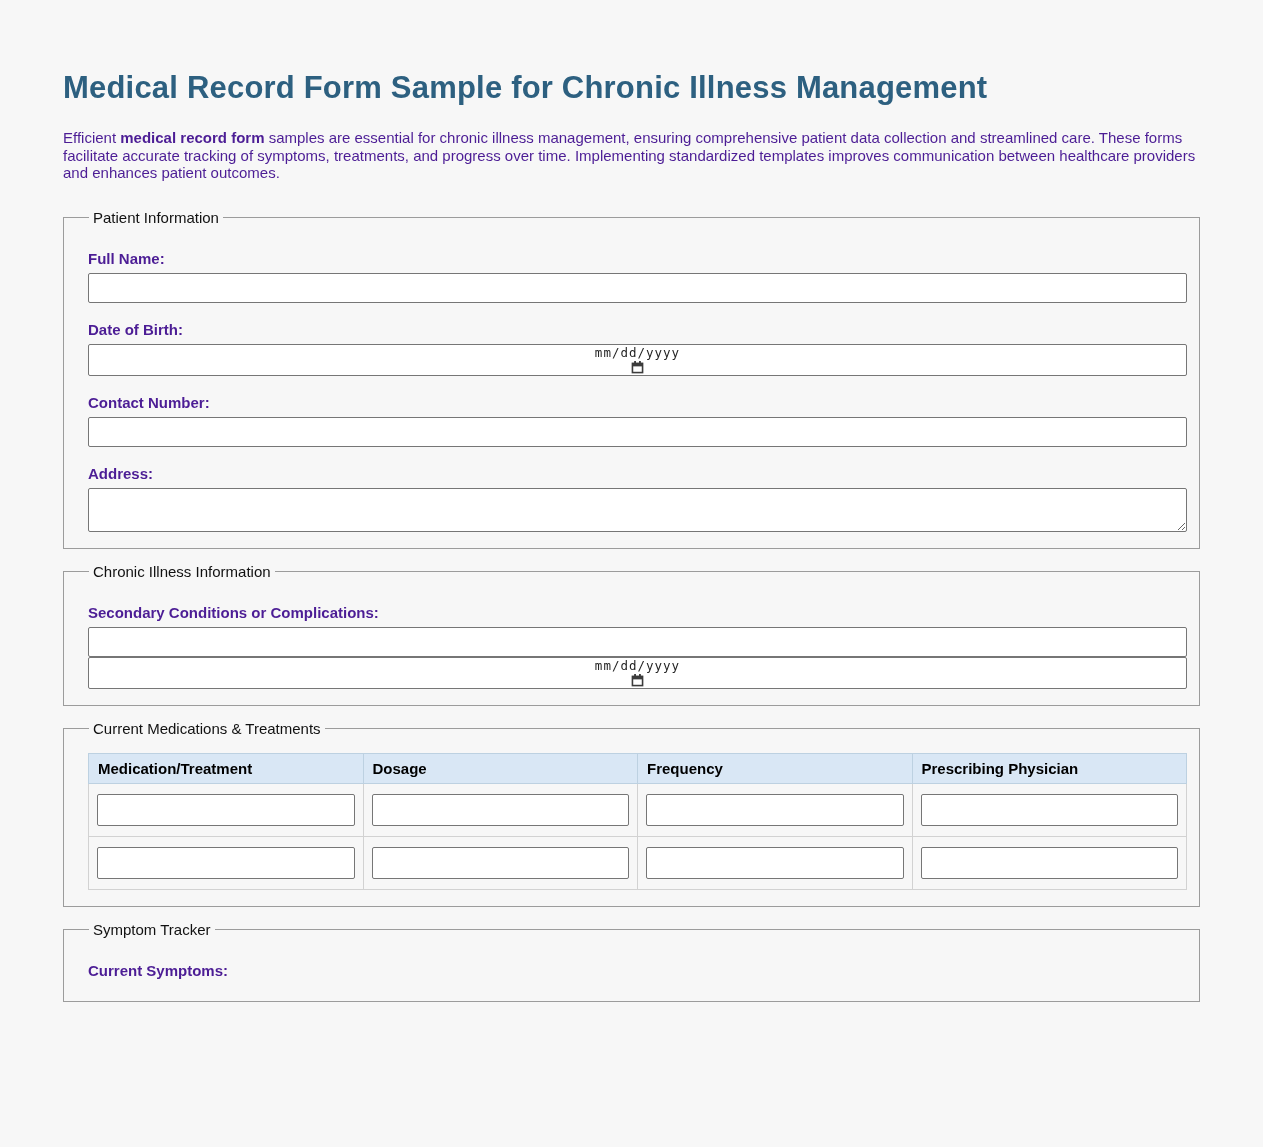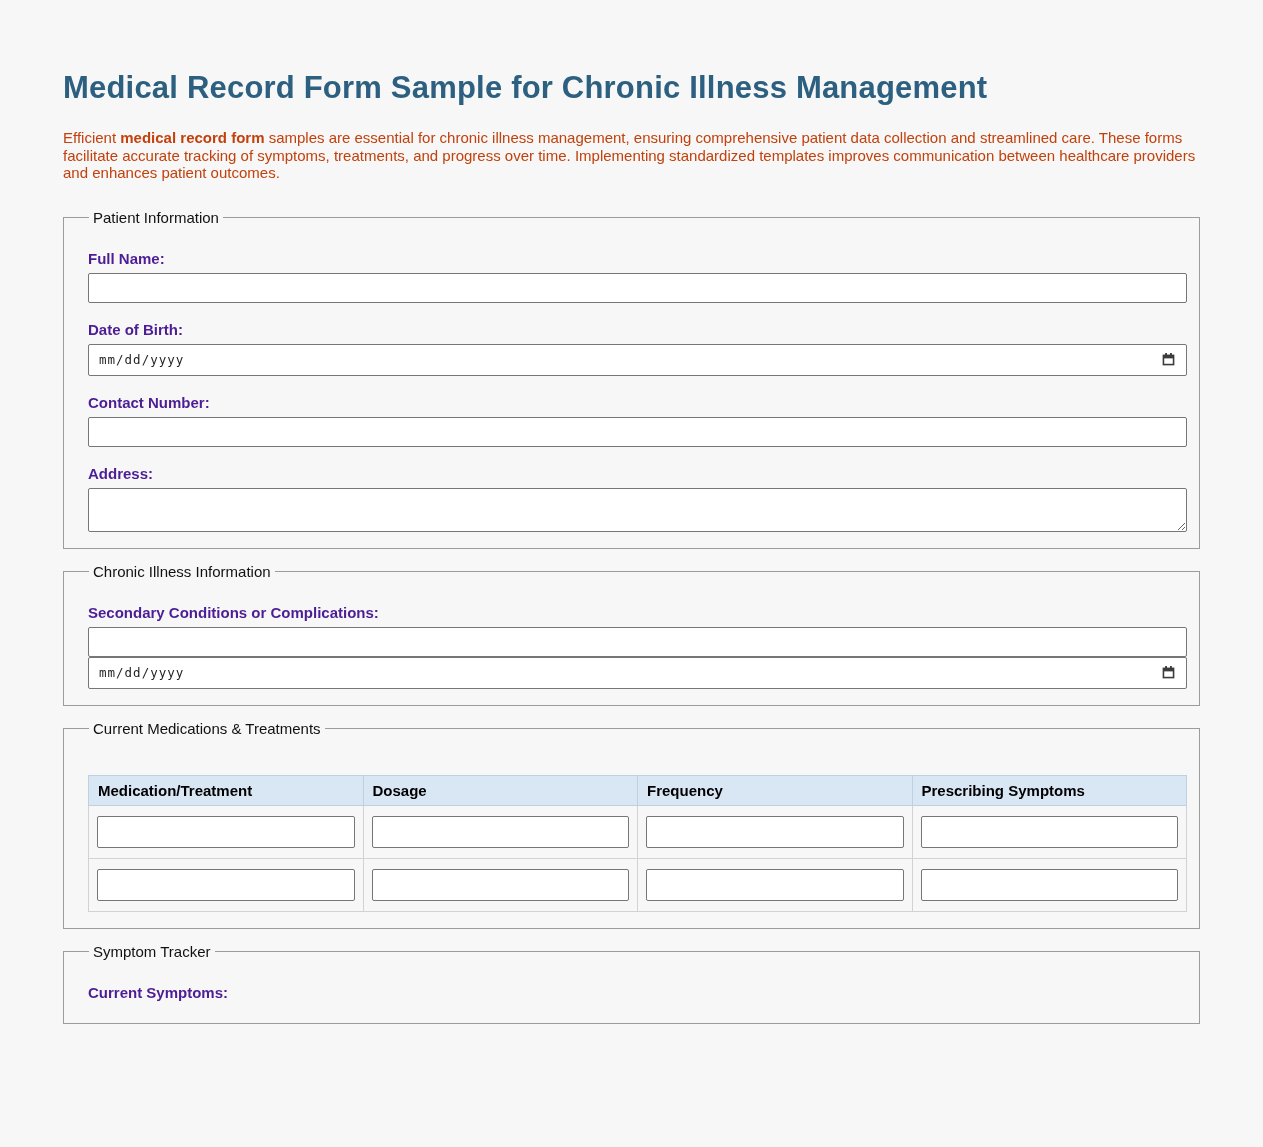--- a/index.html
+++ b/index.html
@@ -18,21 +18,21 @@
     font-size: 31px;
     font-weight: bold;
     color: #2d6080;
     margin: 14px 0 23px 0;
     letter-spacing: 0.2px;
   }
   p.intro {
     font-size: 15px;
     line-height: 17.6px;
     margin: 0 0 27px 0;
-    color: #c2410c;
+    color: #4c1d95;
   }
   p.intro .bold { font-weight: bold; }
 
   fieldset {
     border: 1px solid #9c9c9c;
     margin: 0 0 14px 0;
     padding: 6px 12px 16px 24px;
     min-inline-size: auto;
   }
   legend {
@@ -79,33 +79,34 @@
     width: 100%;
     height: 32px;
     background: #fff;
     border: 1px solid #767676;
     border-radius: 2px;
     display: flex;
     align-items: center;
     justify-content: space-between;
     padding: 0 10px;
     cursor: default;
+    flex-direction: column;
   }
   .date-text {
     font-family: "DejaVu Sans Mono", monospace;
     font-size: 12.5px;
     color: #1f1f1f;
     letter-spacing: 1px;
   }
   .cal-icon { display: inline-flex; }
 
   table.med-table {
     width: 100%;
     border-collapse: collapse;
-    margin-top: 32px;
+    margin-top: 10px;
   }
   table.med-table th {
     background: #d9e7f5;
     border: 1px solid #bdd1e1;
     text-align: left;
     font-size: 15px;
     font-weight: bold;
     color: #000;
     padding: 6px 9px;
     width: 25%;
@@ -187,21 +188,21 @@
 
   <fieldset>
     <legend>Current Medications &amp; Treatments</legend>
 
     <table class="med-table">
       <thead>
         <tr>
           <th>Medication/Treatment</th>
           <th>Dosage</th>
           <th>Frequency</th>
-          <th>Prescribing Symptoms</th>
+          <th>Prescribing Physician</th>
         </tr>
       </thead>
       <tbody>
         <tr>
           <td><input type="text" style=""></td>
           <td><input type="text" style=""></td>
           <td><input type="text" style=""></td>
           <td><input type="text" style=""></td>
         </tr>
         <tr>

